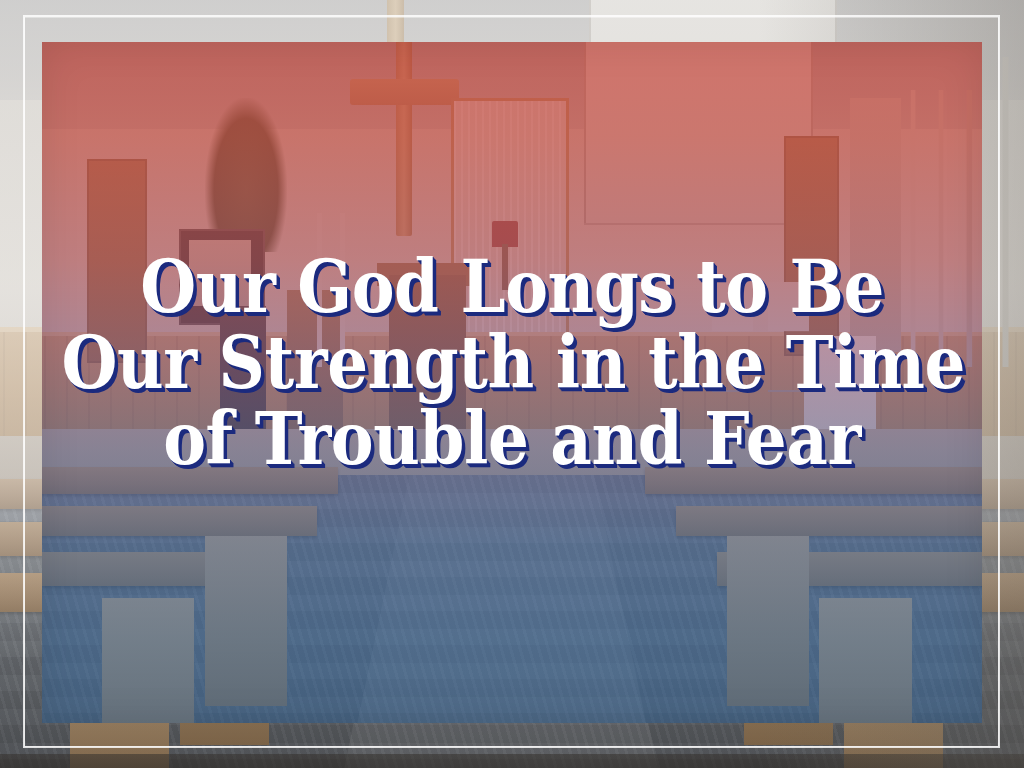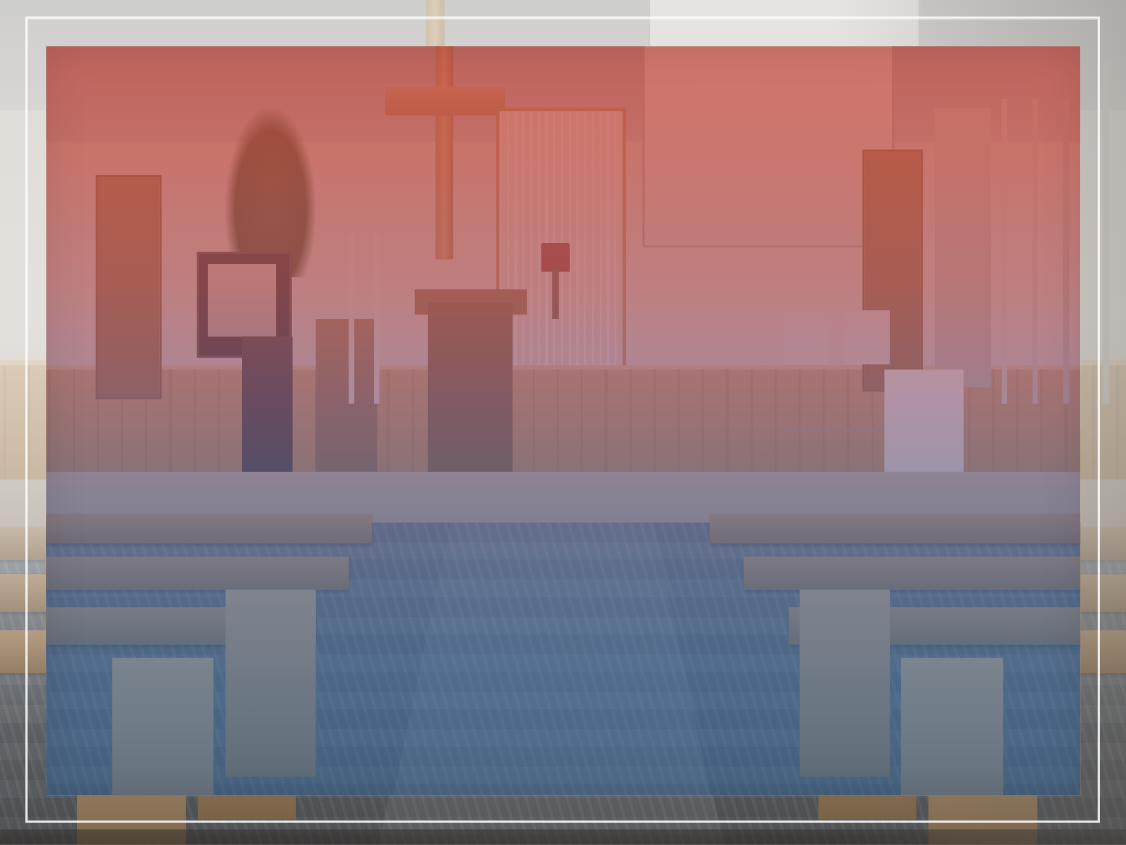--- a/index.html
+++ b/index.html
@@ -376,14 +376,19 @@
       <div class="pew-end" style="left:71%;top:70%;width:8%;height:22%;"></div>
       <div class="pew-end" style="left:10%;top:78%;width:9%;height:22%;"></div>
       <div class="pew-end" style="left:80%;top:78%;width:9%;height:22%;"></div>
     </div>
     <div class="duotone"></div>
     <div class="panel-shadow"></div>
   </div>
 
   <div class="frame"></div>
 
+  <div class="title-block">
+    <span class="title-line">Our God Longs to Be</span>
+    <span class="title-line">Our Strength in the Time</span>
+    <span class="title-line">of Trouble and Fear</span>
+  </div>
 
 </div>
 
 </body></html>

